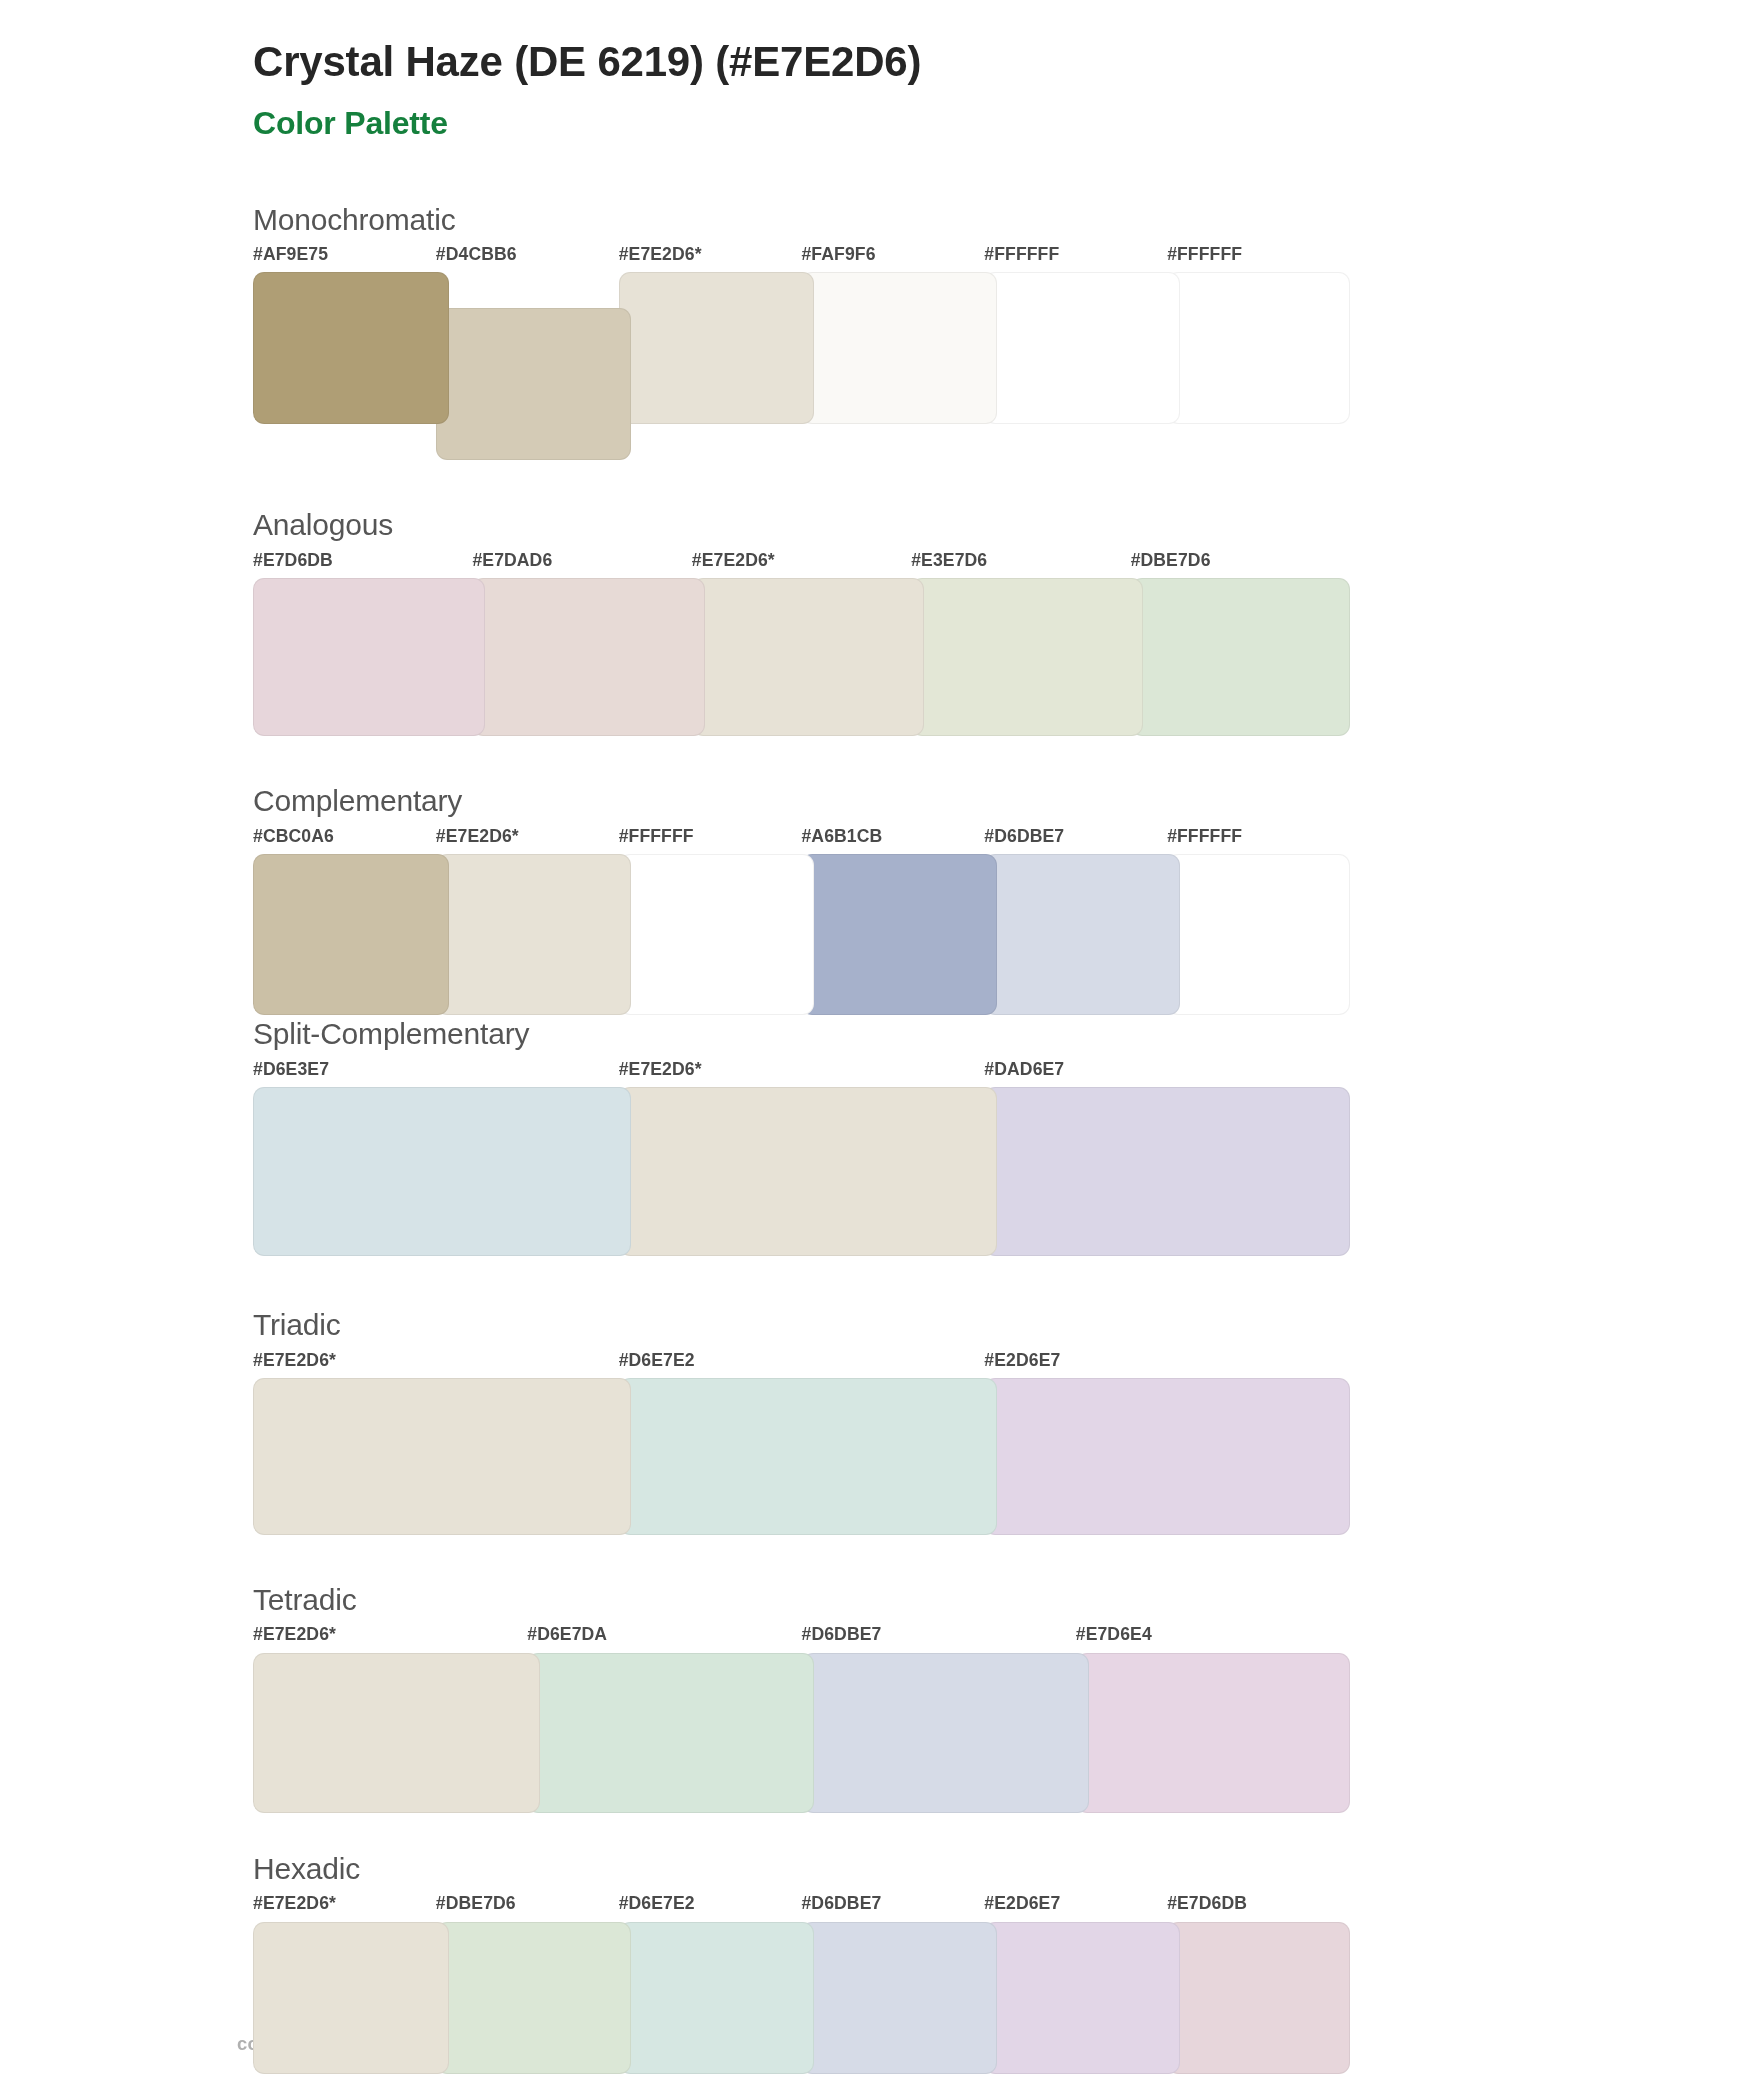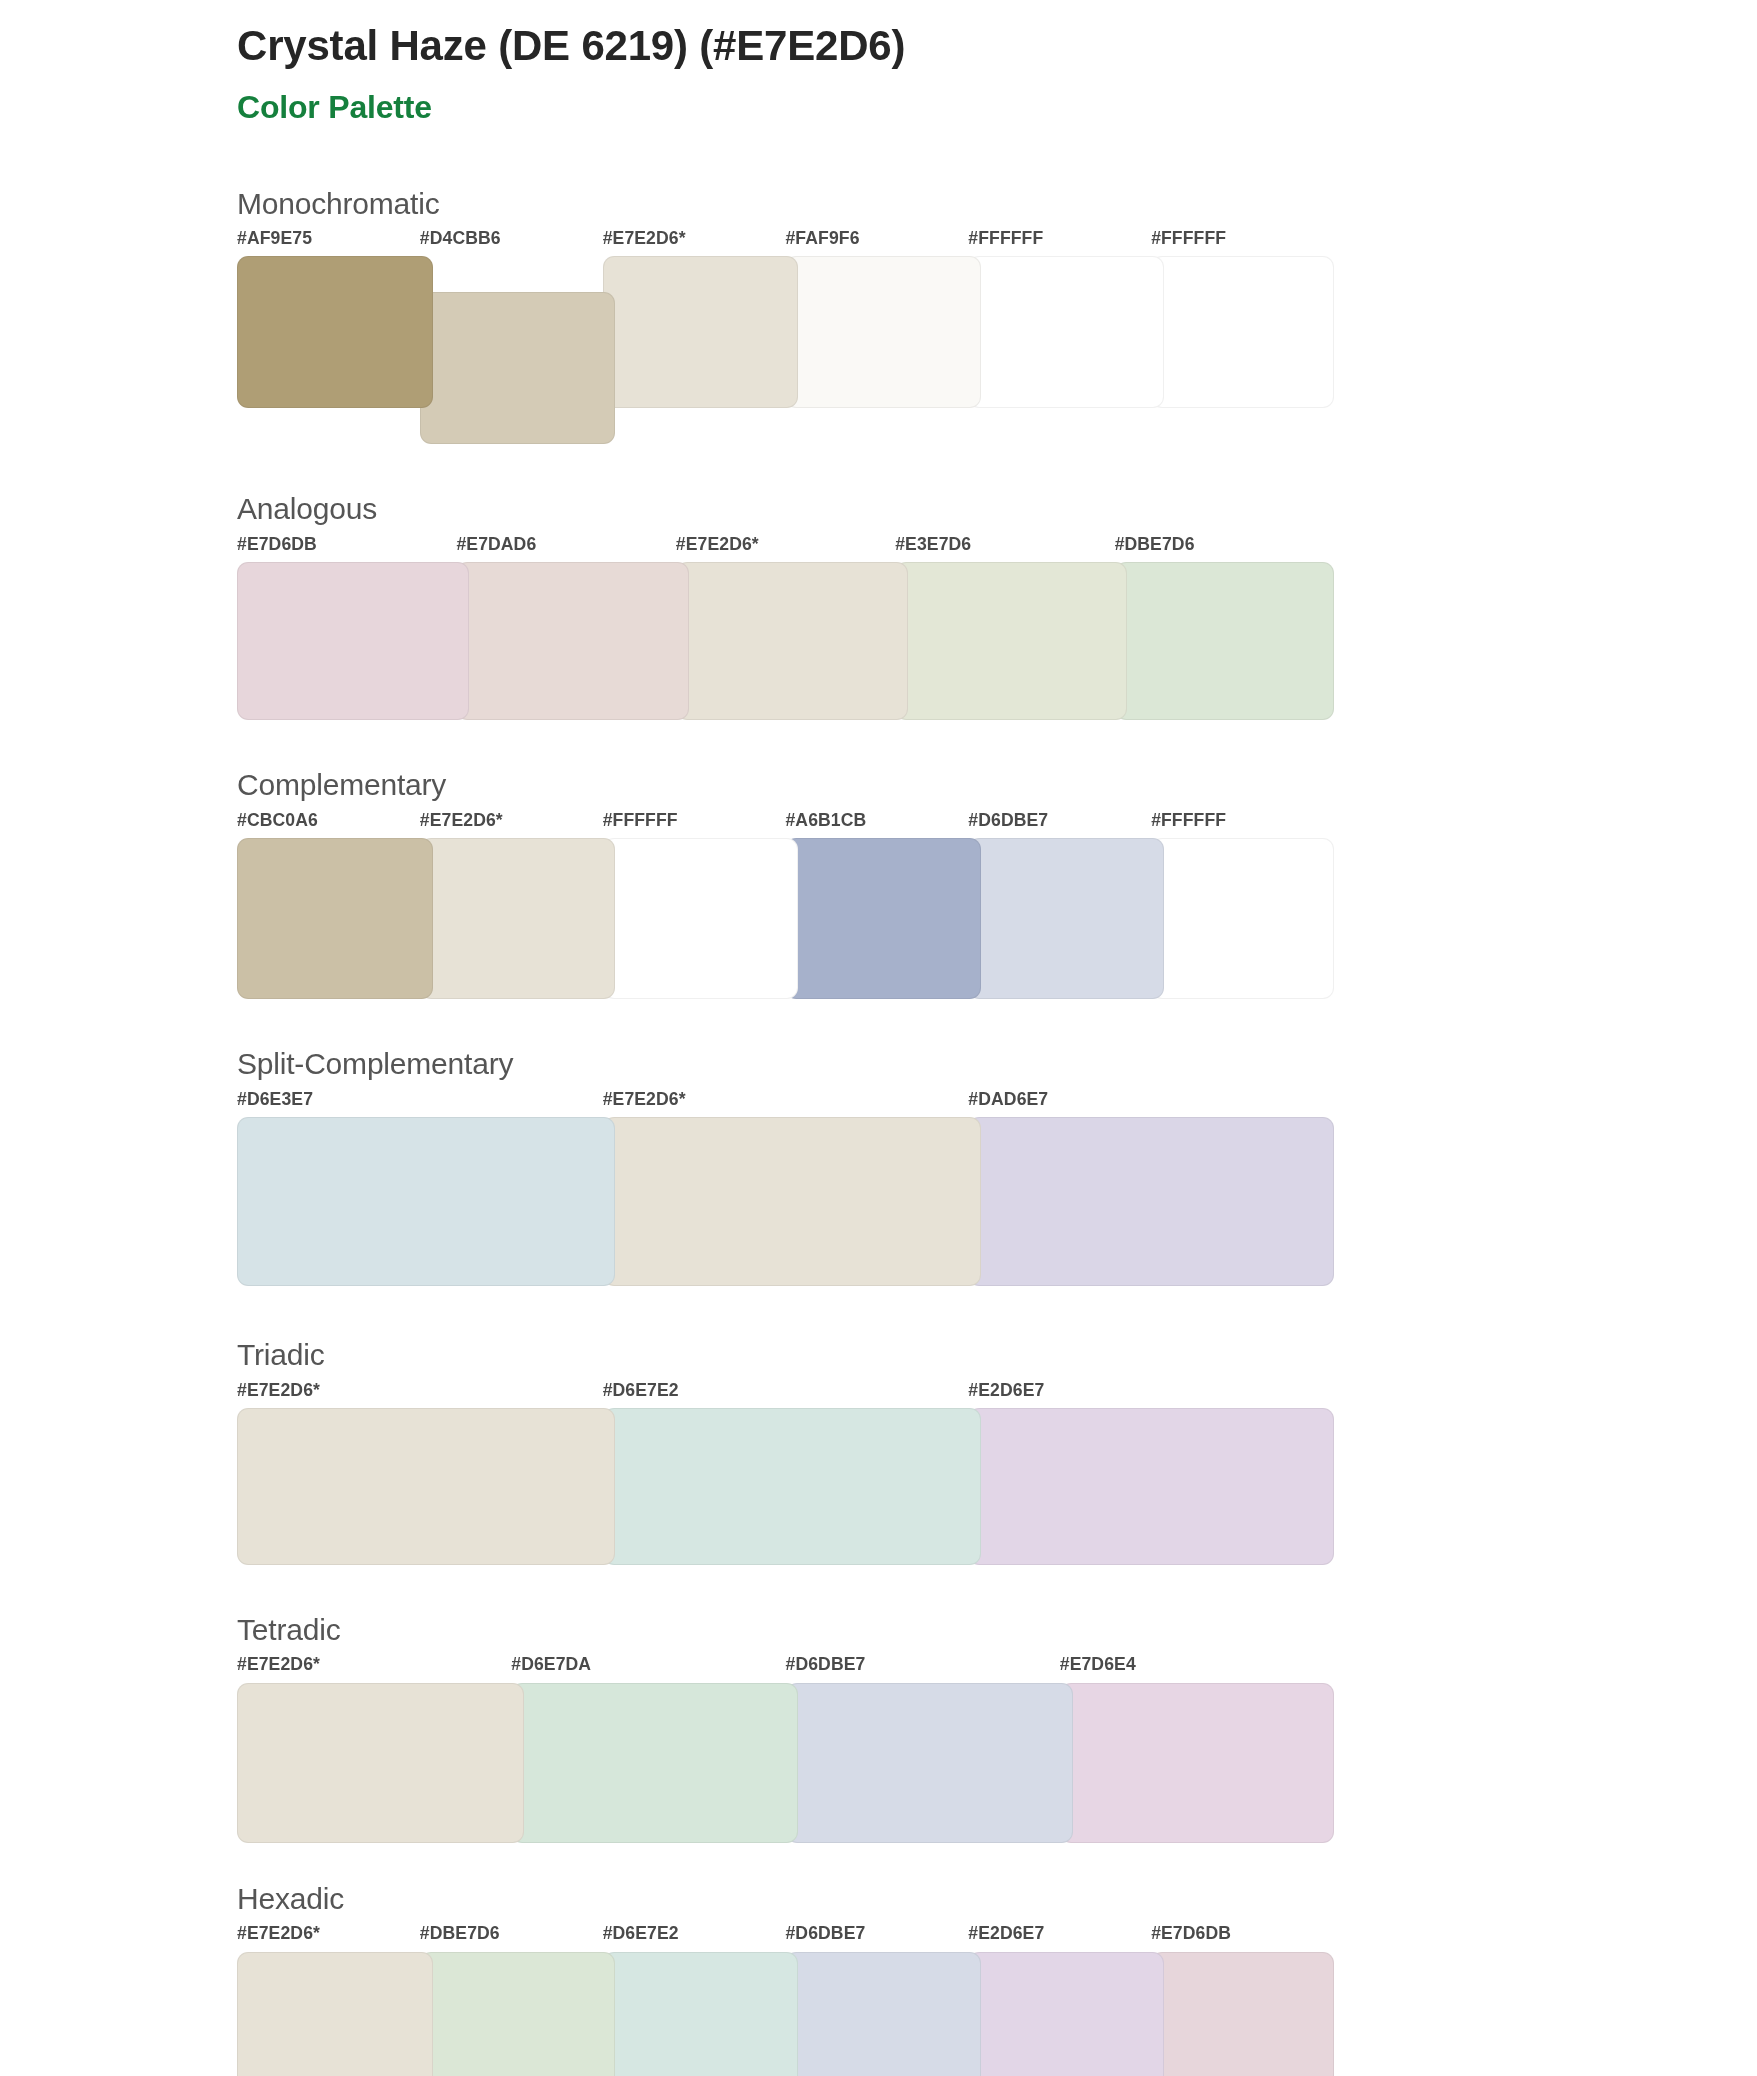--- a/index.html
+++ b/index.html
@@ -12,21 +12,21 @@
     height: 2077px;
     font-family: "Liberation Sans", sans-serif;
     -webkit-font-smoothing: antialiased;
     overflow: hidden;
   }
   .page {
     position: relative;
     width: 1757px;
     height: 2077px;
     box-sizing: border-box;
-    padding: 0;
+    padding: 16px;
   }
   .header {
     padding: 21px 0 0 237px;
   }
   .page-title {
     font-size: 42px;
     font-weight: bold;
     color: #262626;
     letter-spacing: -0.2px;
     line-height: 1.18;
@@ -92,21 +92,21 @@
   .sec-comp .swatch-chip      { height: 161px; }
   .sec-split .swatch-chip     { height: 169px; }
   .sec-triadic .swatch-chip   { height: 157px; }
   .sec-tetradic .swatch-chip  { height: 160px; }
   .sec-hexadic .swatch-chip   { height: 152px; }
 
   
   .sec-mono      { margin-top: 0px; }
   .sec-analogous { margin-top: 46px; }
   .sec-comp      { margin-top: 46px; }
-  .sec-split     { margin-top: 46px; }
+  .sec-split     { }
   .sec-triadic   { margin-top: 50px; }
   .sec-tetradic  { margin-top: 46px; }
   .sec-hexadic   { margin-top: 37px; }
 
   
   .swatch:not(:last-child) .swatch-chip { margin-right: -12.8px; }
   .swatch { z-index: 1; }
 
   .footer {
     position: absolute;

